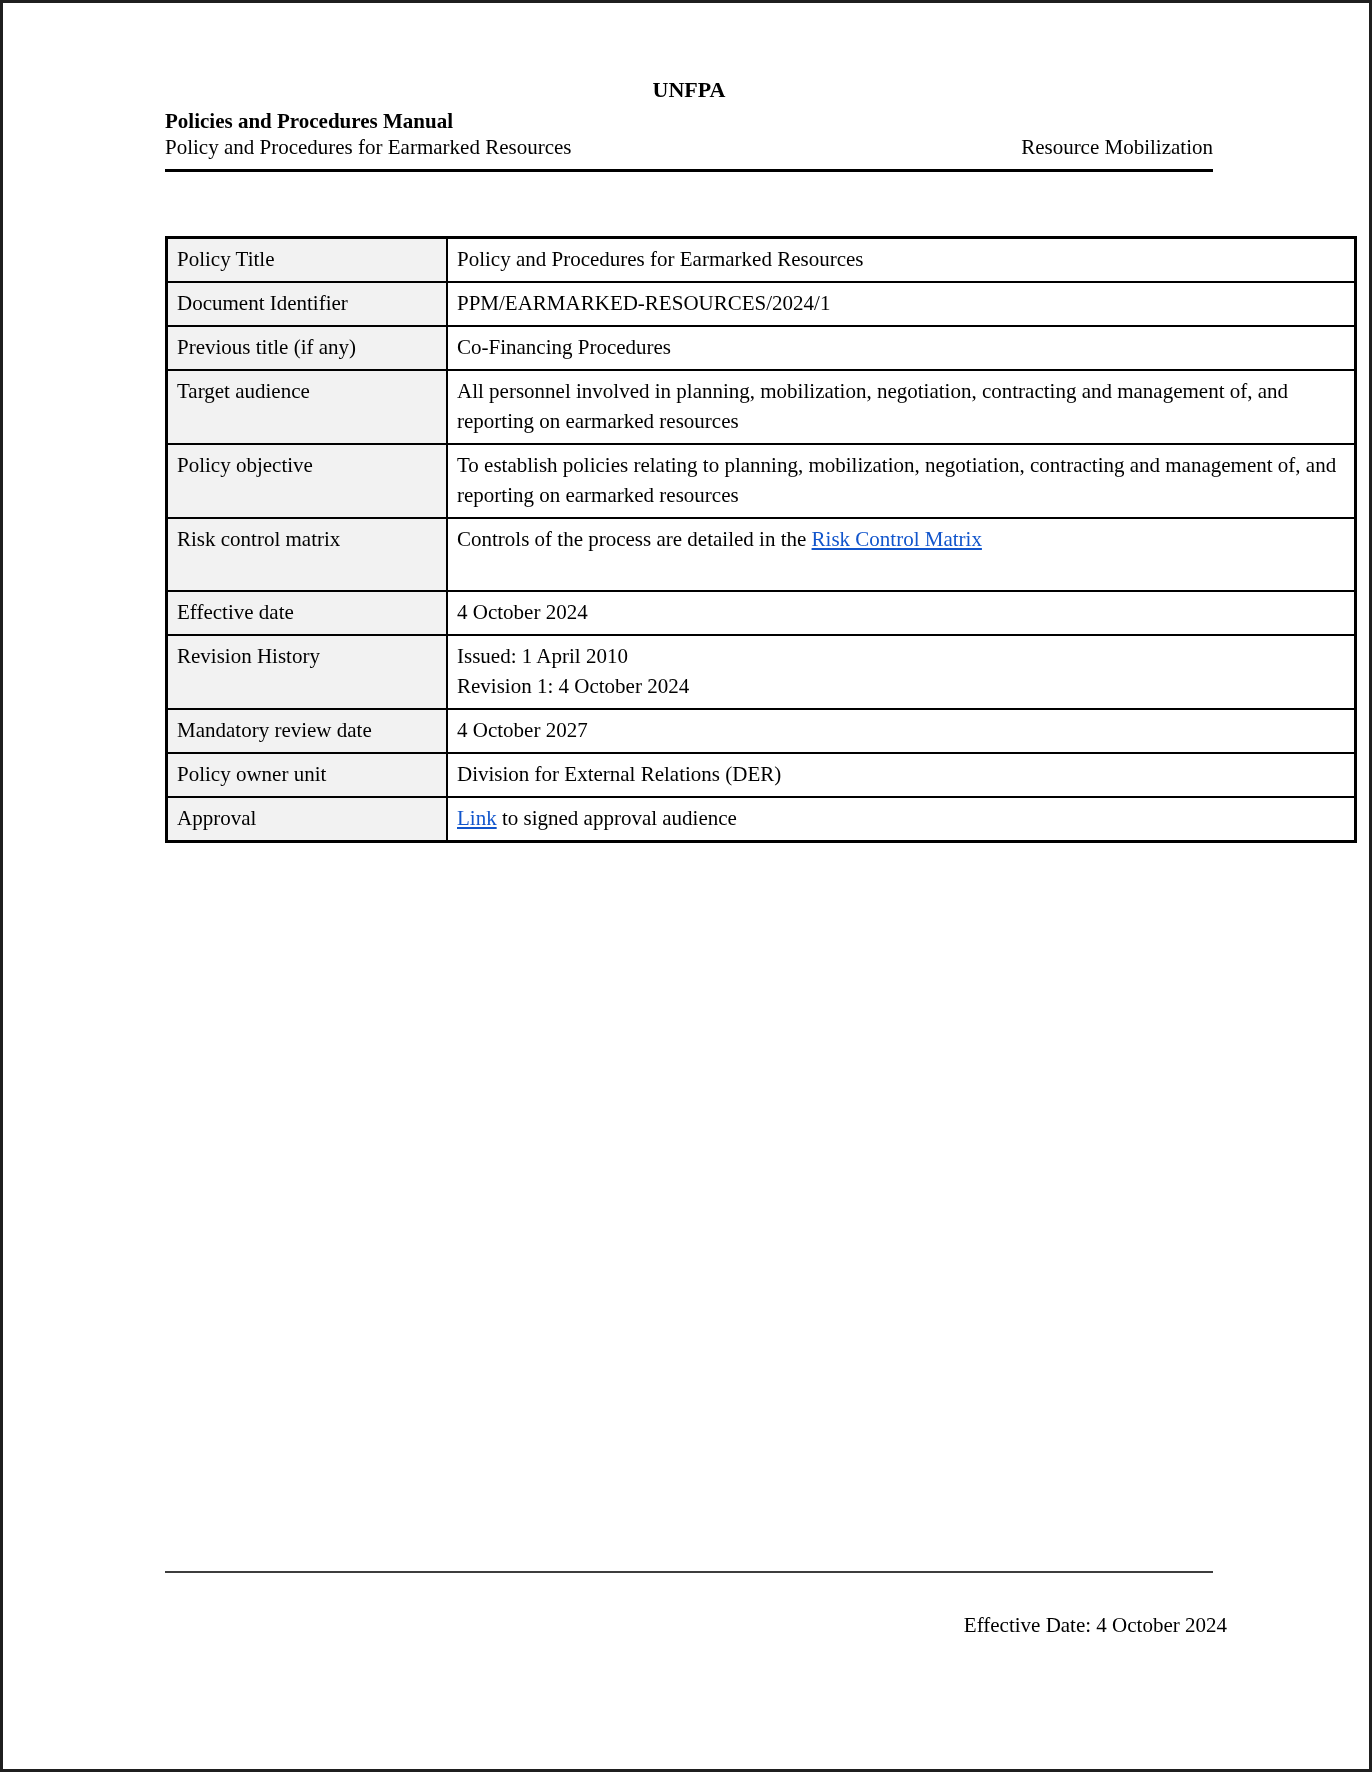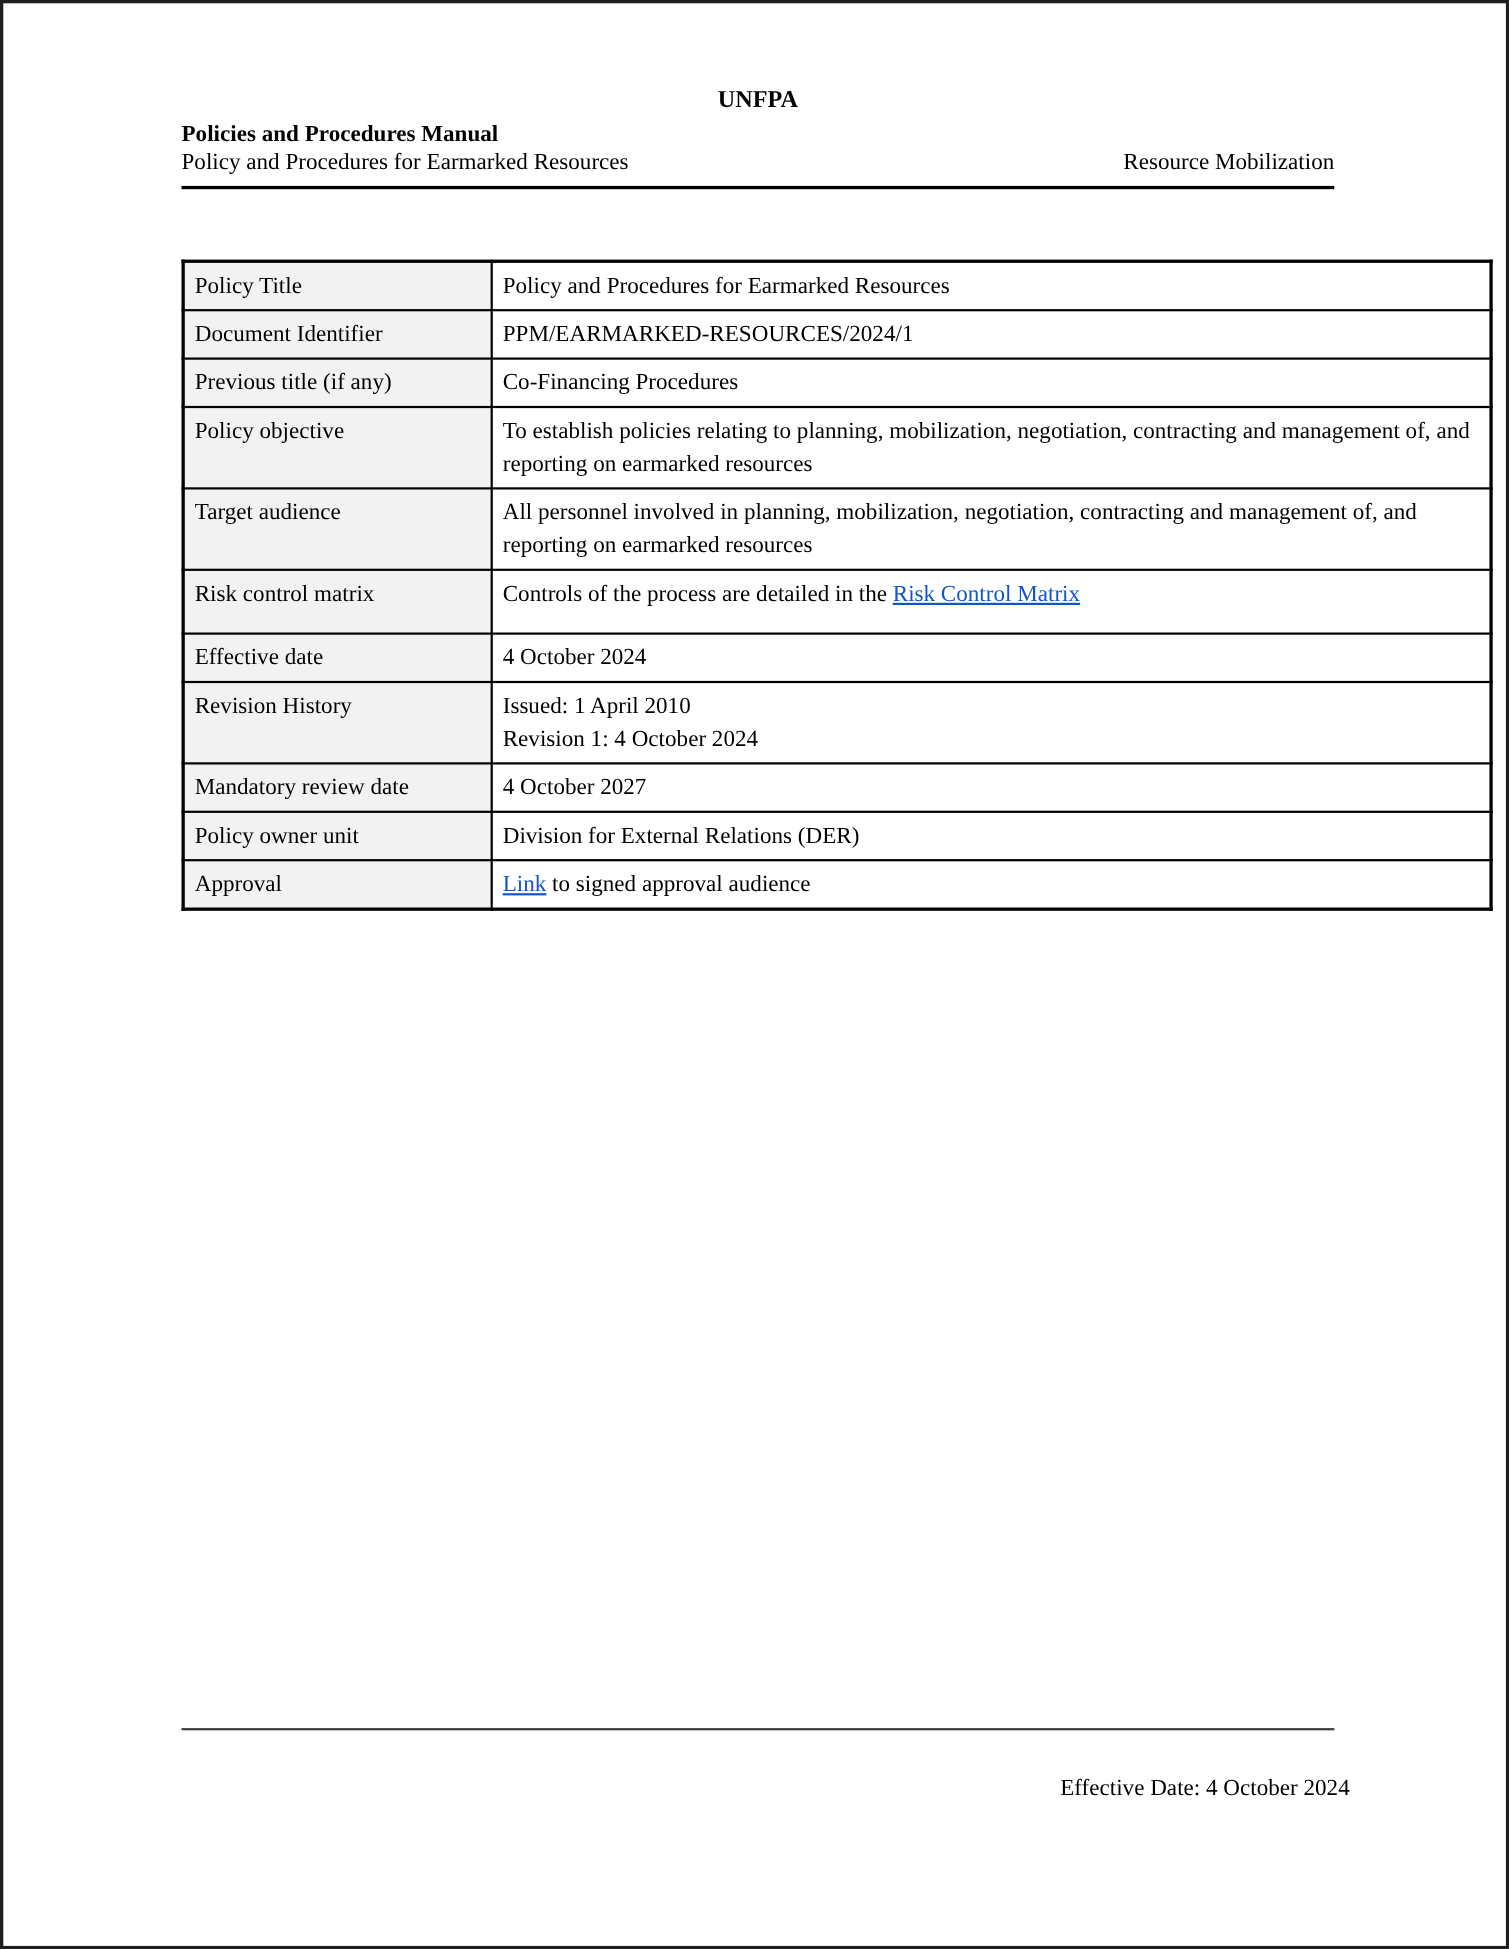--- a/index.html
+++ b/index.html
@@ -57,21 +57,21 @@
     border: 2px solid #000000;
     padding: 5px 9px 7px 9px;
     vertical-align: top;
     word-wrap: break-word;
   }
   .info-table td.label-cell {
     width: 260px;
     background: #f2f2f2;
   }
   .info-table tr.tall td {
-    padding-bottom: 21px;
+    padding-bottom: 36px;
   }
   a.doc-link {
     color: #1155cc;
     text-decoration: underline;
     cursor: pointer;
   }
   
   .footer-rule {
     position: absolute;
     top: 1568px;
@@ -111,26 +111,26 @@
       </tr>
       <tr>
         <td class="label-cell">Document Identifier</td>
         <td>PPM/EARMARKED-RESOURCES/2024/1</td>
       </tr>
       <tr>
         <td class="label-cell">Previous title (if any)</td>
         <td>Co-Financing Procedures</td>
       </tr>
       <tr>
+        <td class="label-cell">Target audience</td>
+        <td>All personnel involved in planning, mobilization, negotiation, contracting and management of, and reporting on earmarked resources</td>
+      </tr>
+      <tr>
         <td class="label-cell">Policy objective</td>
         <td>To establish policies relating to planning, mobilization, negotiation, contracting and management of, and reporting on earmarked resources</td>
-      </tr>
-      <tr>
-        <td class="label-cell">Target audience</td>
-        <td>All personnel involved in planning, mobilization, negotiation, contracting and management of, and reporting on earmarked resources</td>
       </tr>
       <tr class="tall">
         <td class="label-cell">Risk control matrix</td>
         <td><span>Controls of the process are detailed in the </span><a class="doc-link" href="#">Risk Control Matrix</a></td>
       </tr>
       <tr>
         <td class="label-cell">Effective date</td>
         <td>4 October 2024</td>
       </tr>
       <tr>

